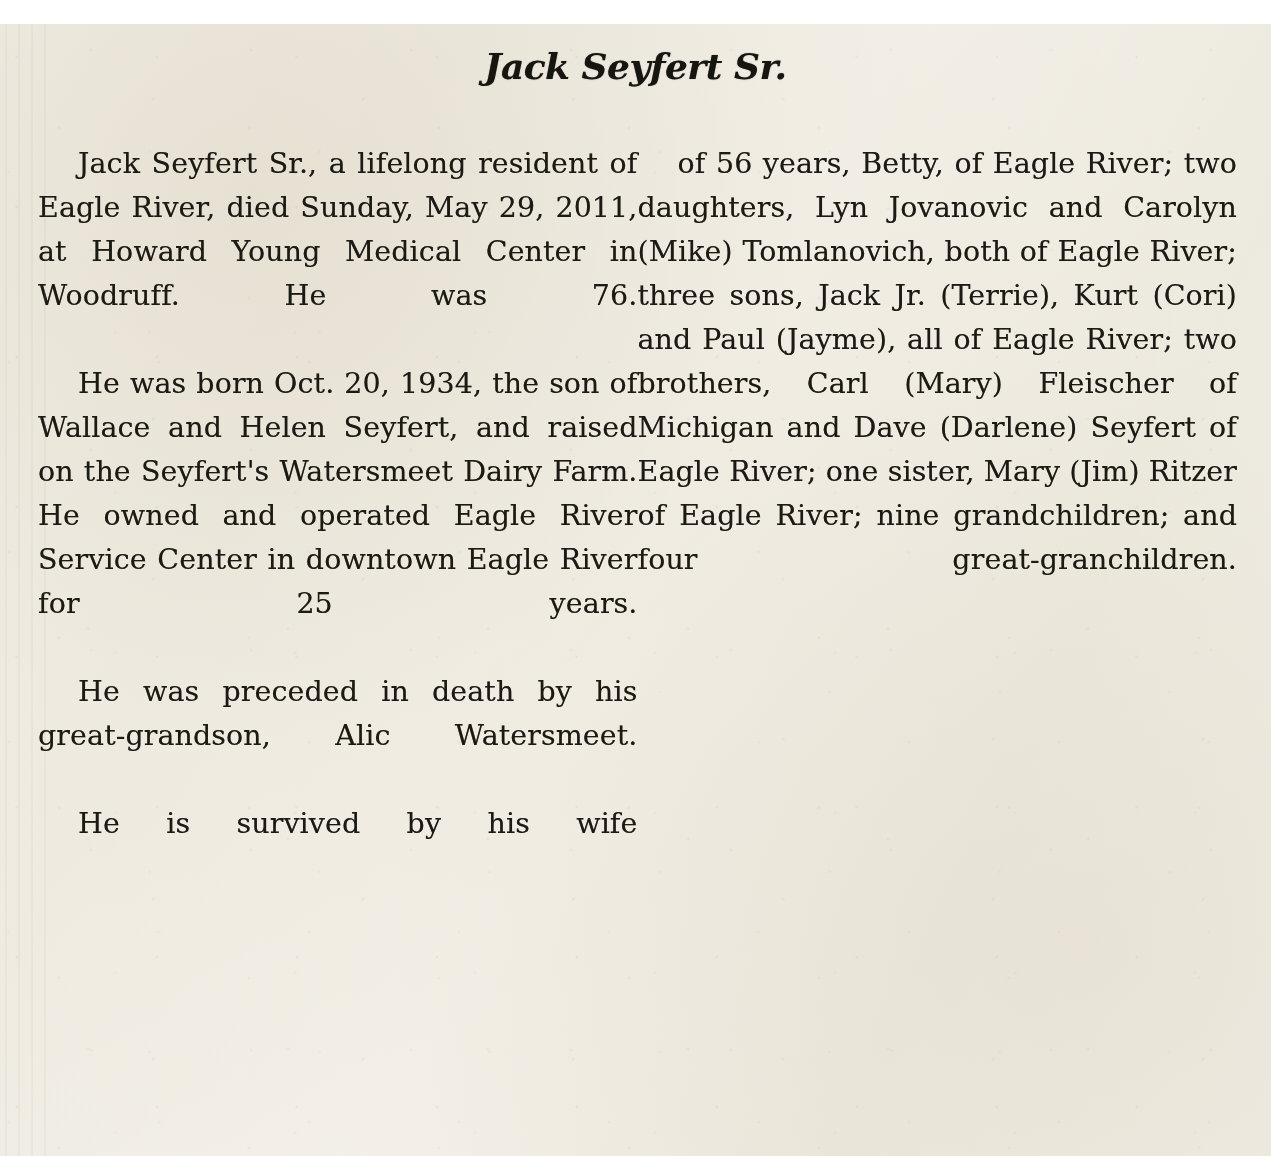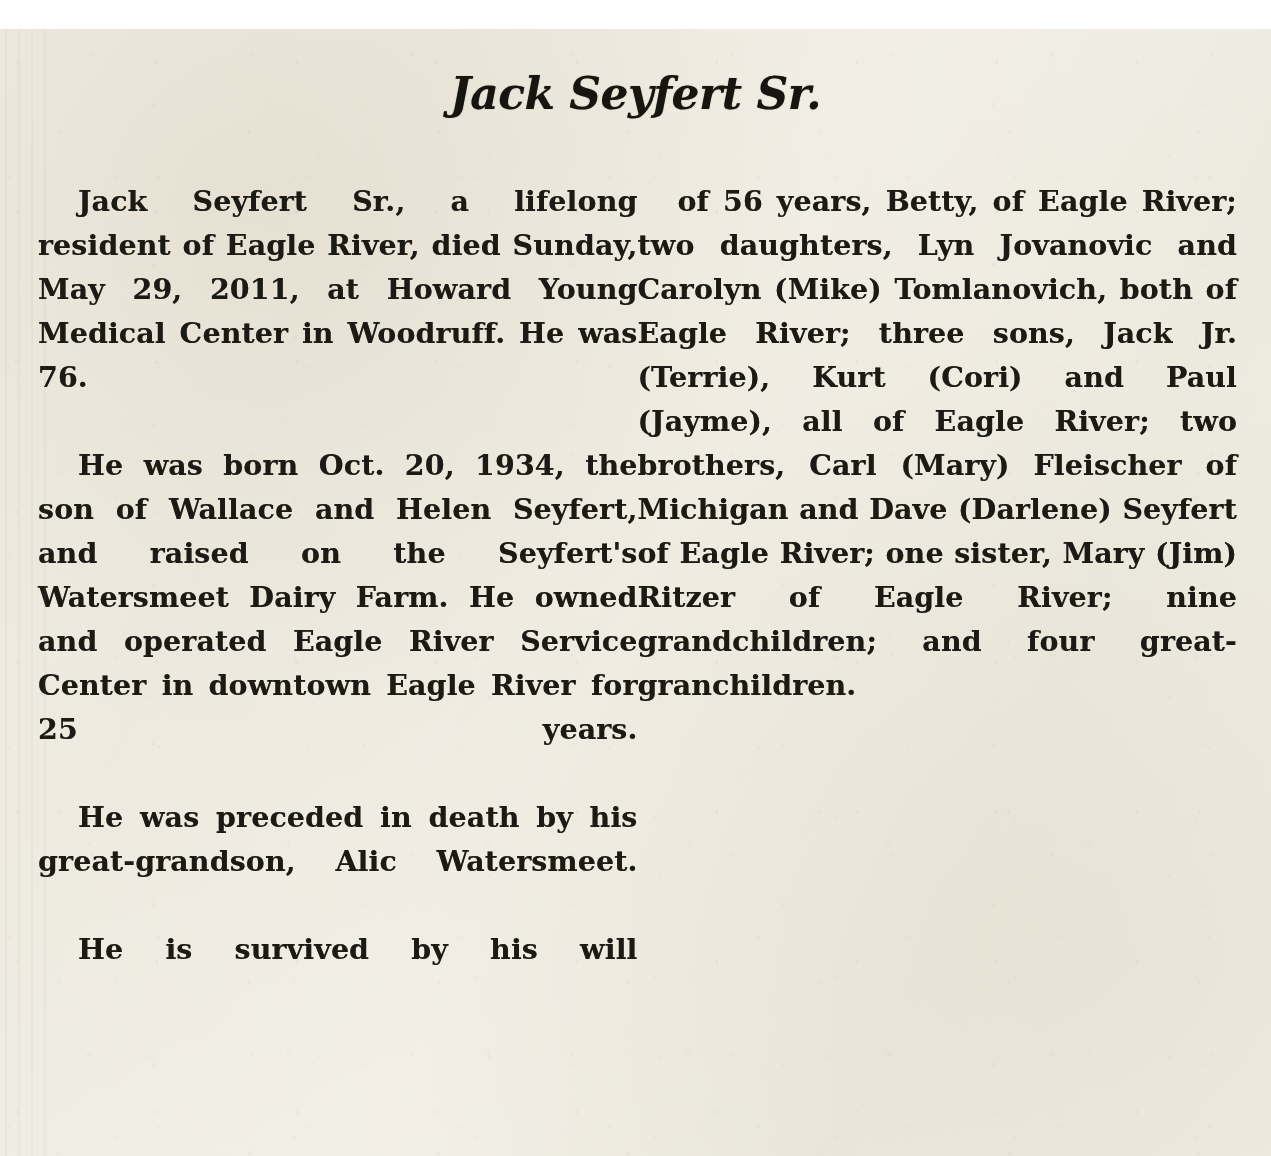--- a/index.html
+++ b/index.html
@@ -59,34 +59,33 @@
       rgba(160,152,132,0.0) 7px,
       rgba(160,152,132,0.0) 13px
     );
   }
 
   .headline {
     text-align: center;
     font-family: "DejaVu Serif", "Liberation Serif", serif;
     font-weight: 700;
     font-style: italic;
-    font-size: 44px;
+    font-size: 36px;
     letter-spacing: -0.5px;
     color: #16150f;
-    padding-top: 42px;
+    padding-top: 24px;
     padding-bottom: 10px;
     line-height: 1.05;
     text-shadow: 0 0 1px rgba(30,28,20,0.45);
   }
 
   .columns {
     display: flex;
     padding: 22px 34px 0 38px;
     box-sizing: border-box;
-    font-weight: bold;
   }
 
   .col {
     flex: 1 1 0;
     min-width: 0;
   }
 
   .col p {
     margin: 0;
     text-align: justify;
@@ -117,21 +116,21 @@
   <div class="edge-lines"></div>
 
   <h1 class="headline">Jack Seyfert Sr.</h1>
 
   <div class="columns">
 
     <div class="col">
       <p>Jack Seyfert Sr., a lifelong resident of Eagle River, died Sunday, May 29, 2011, at Howard Young Medical Center in Woodruff. He was 76.</p>
       <p>He was born Oct. 20, 1934, the son of Wallace and Helen Seyfert, and raised on the Seyfert's Watersmeet Dairy Farm. He owned and operated Eagle River Service Center in downtown Eagle River for 25 years.</p>
       <p>He was preceded in death by his great-grandson, Alic Watersmeet.</p>
-      <p>He is survived by his will</p>
+      <p>He is survived by his wife</p>
     </div>
 
     <div class="col">
       <p>of 56 years, Betty, of Eagle River; two daughters, Lyn Jovanovic and Carolyn (Mike) Tomlanovich, both of Eagle River; three sons, Jack Jr. (Terrie), Kurt (Cori) and Paul (Jayme), all of Eagle River; two brothers, Carl (Mary) Fleischer of Michigan and Dave (Darlene) Seyfert of Eagle River; one sister, Mary (Jim) Ritzer of Eagle River; nine grandchildren; and four great-granchildren.</p>
     </div>
 
   </div>
 </div>
 
 </body></html>

